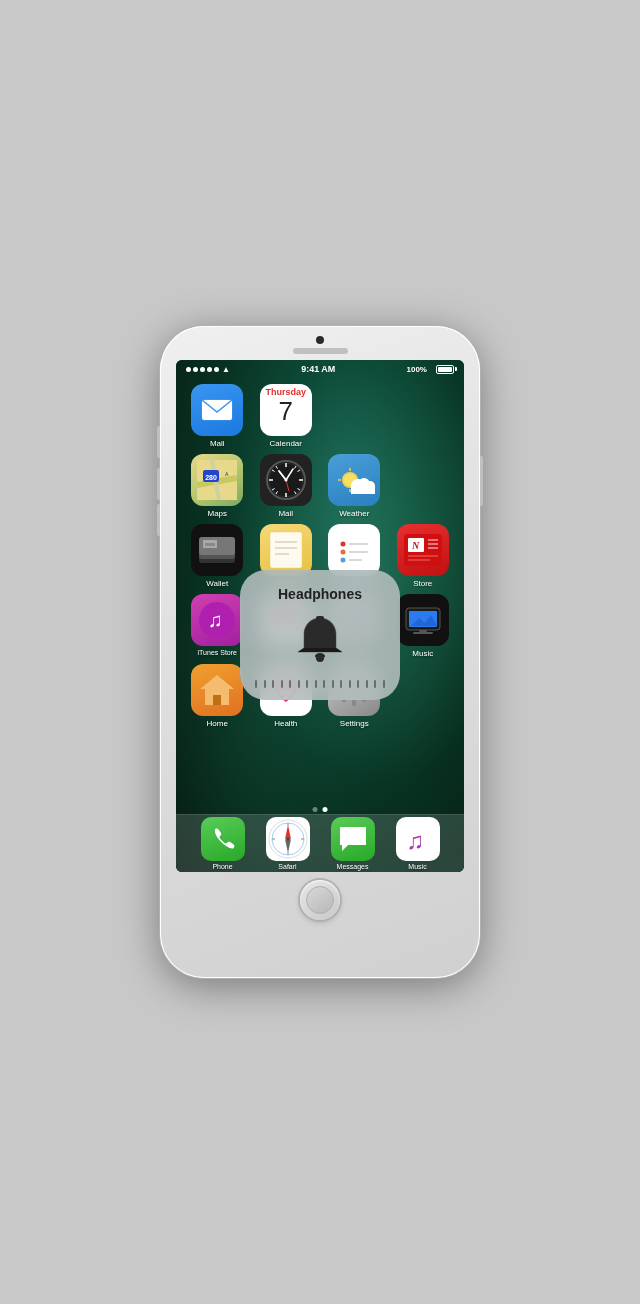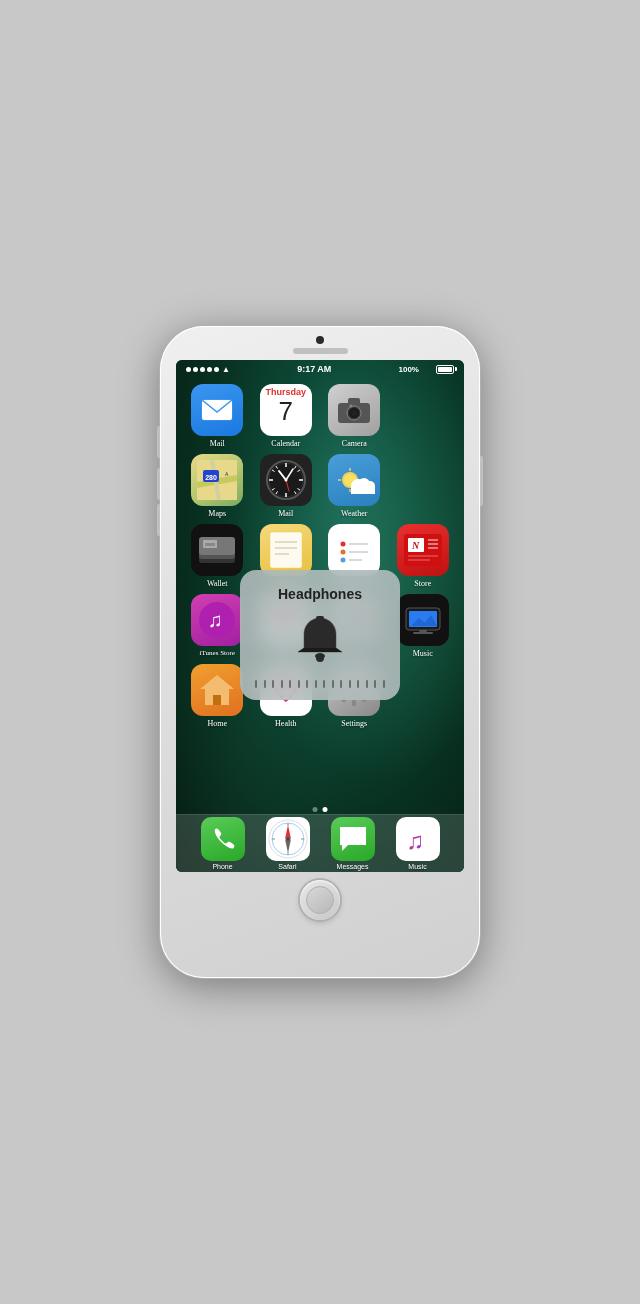--- a/index.html
+++ b/index.html
@@ -134,21 +134,21 @@
     }
 
     .status-center {
       font-size: 9px;
       font-weight: 600;
     }
 
     .status-right {
       display: flex;
       align-items: center;
-      gap: 17px;
+      gap: 9px;
     }
 
     .battery-text { font-size: 8px; }
 
     .battery-icon {
       width: 18px;
       height: 9px;
       border: 1px solid white;
       border-radius: 2px;
       position: relative;
@@ -205,21 +205,20 @@
       position: relative;
       overflow: hidden;
     }
 
     .app-label {
       color: white;
       font-size: 8px;
       text-align: center;
       text-shadow: 0 1px 2px rgba(0,0,0,0.5);
       font-weight: 400;
-      font-family: Liberation Serif, serif;
     }
 
     
     .mail-bg { background: linear-gradient(160deg, #3b96f0, #1a78e0); }
 
     
     .calendar-bg {
       background: white;
       flex-direction: column;
       align-items: center;
@@ -287,21 +286,21 @@
     
     .headphones-overlay {
       position: absolute;
       top: 210px;
       left: 50%;
       transform: translateX(-50%);
       z-index: 20;
       width: 160px;
       background: rgba(180,190,190,0.88);
       backdrop-filter: blur(10px);
-      border-radius: 16px;
+      border-radius: 26px;
       padding: 16px 12px 12px;
       display: flex;
       flex-direction: column;
       align-items: center;
     }
 
     .headphones-title {
       font-size: 14px;
       font-weight: 600;
       color: #222;
@@ -447,21 +446,21 @@
       <div class="status-left">
         <div class="signal-dots">
           <div class="signal-dot"></div>
           <div class="signal-dot"></div>
           <div class="signal-dot"></div>
           <div class="signal-dot"></div>
           <div class="signal-dot"></div>
         </div>
         <span class="wifi-icon">▲</span>
       </div>
-      <div class="status-center">9:17 AM</div>
+      <div class="status-center">9:41 AM</div>
       <div class="status-right">
         <span class="battery-text">100%</span>
         <div class="battery-icon">
           <div class="battery-fill"></div>
         </div>
       </div>
     </div>
 
     <div class="app-grid">
 
@@ -477,33 +476,20 @@
 
       <div class="app-icon">
         <div class="app-icon-img calendar-bg" style="flex-direction:column; justify-content:flex-start; padding-top:4px;">
           <span class="calendar-month" style="color:#e03030; font-size:9px; font-weight:600;">Thursday</span>
           <span class="calendar-day" style="color:#222; font-size:26px; font-weight:200; line-height:1.1;">7</span>
         </div>
         <span class="app-label">Calendar</span>
       </div>
 
 
-      <div class="app-icon">
-        <div class="app-icon-img camera-bg">
-          <svg width="36" height="30" viewBox="0 0 36 30">
-            <rect x="2" y="8" width="32" height="20" rx="3" fill="#555"></rect>
-            <rect x="12" y="3" width="12" height="7" rx="2" fill="#555"></rect>
-            <circle cx="18" cy="18" r="7" fill="#333" stroke="#888" stroke-width="1"></circle>
-            <circle cx="18" cy="18" r="5" fill="#1a1a1a"></circle>
-            <circle cx="18" cy="18" r="3" fill="#222"></circle>
-            <circle cx="15" cy="11" r="1.5" fill="#888"></circle>
-          </svg>
-        </div>
-        <span class="app-label">Camera</span>
-      </div>
     </div>
 
     <div class="app-grid" style="padding-top:0;">
 
       <div class="app-icon">
         <div class="app-icon-img maps-bg">
           <svg width="40" height="40" viewBox="0 0 40 40">
             <rect x="0" y="0" width="40" height="40" rx="0" fill="#e8d98a"></rect>
             <path d="M0 25 L40 18" stroke="#c8c860" stroke-width="6"></path>
             <path d="M15 0 L22 40" stroke="#d0d0a0" stroke-width="4"></path>

